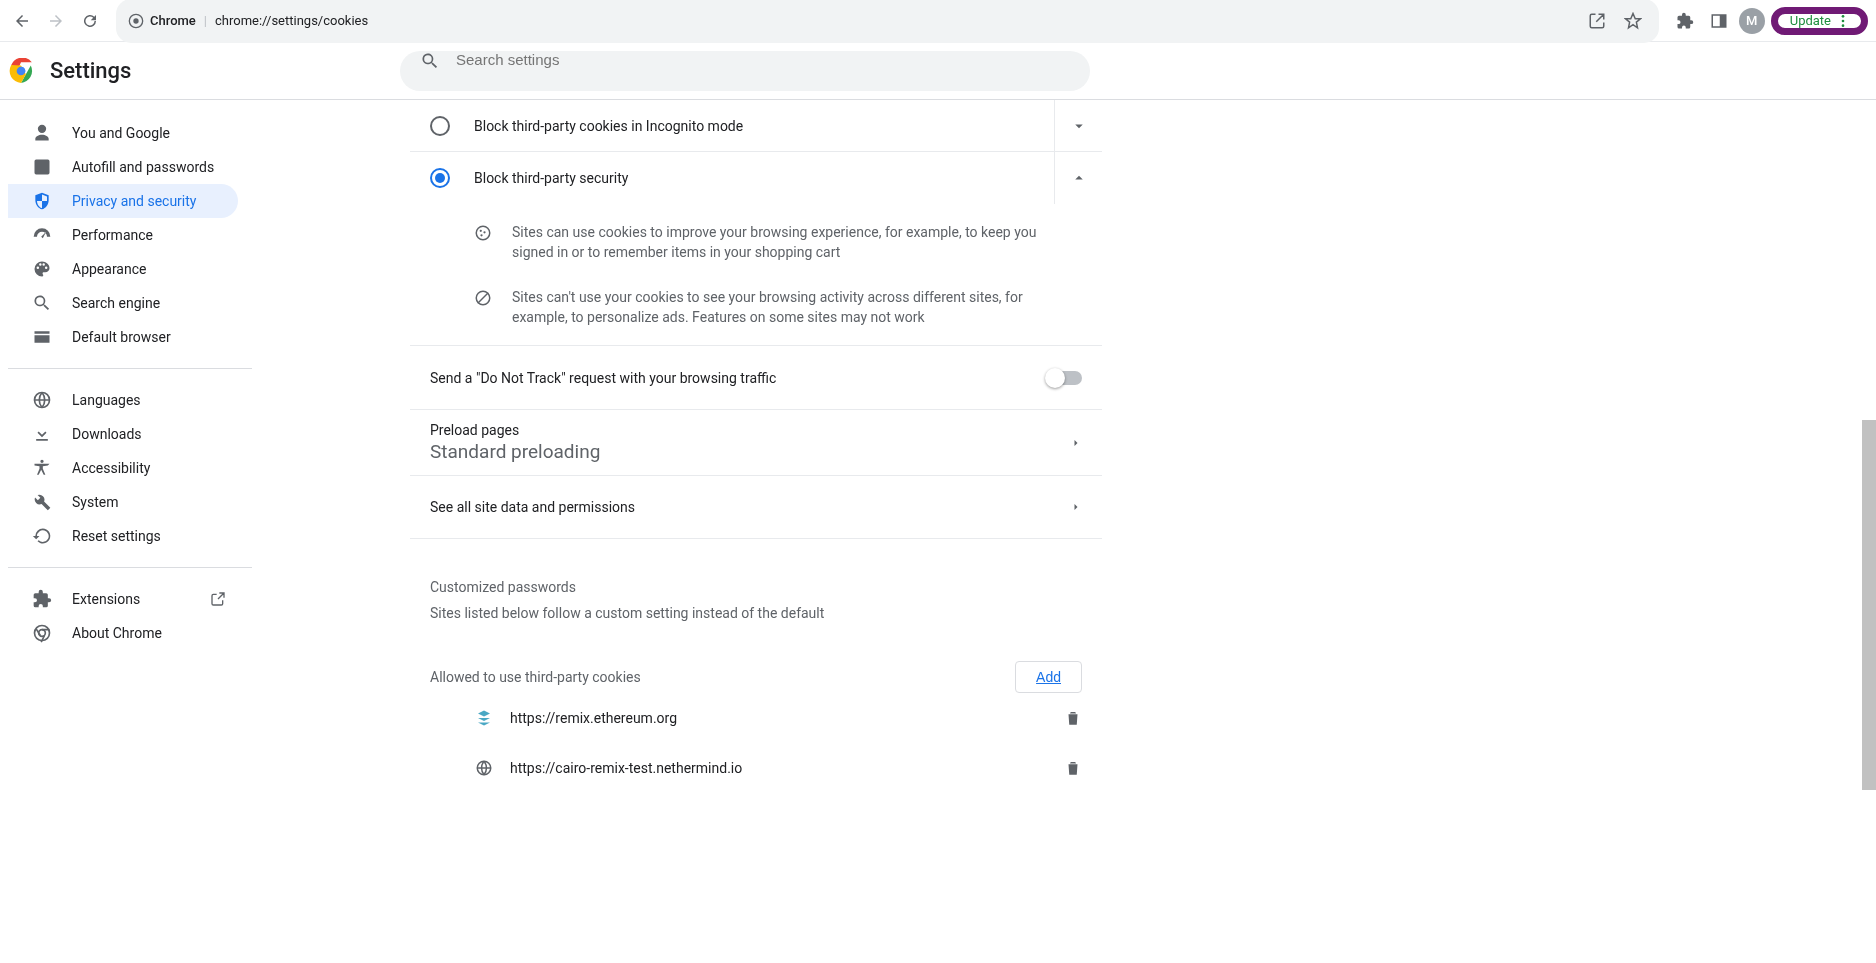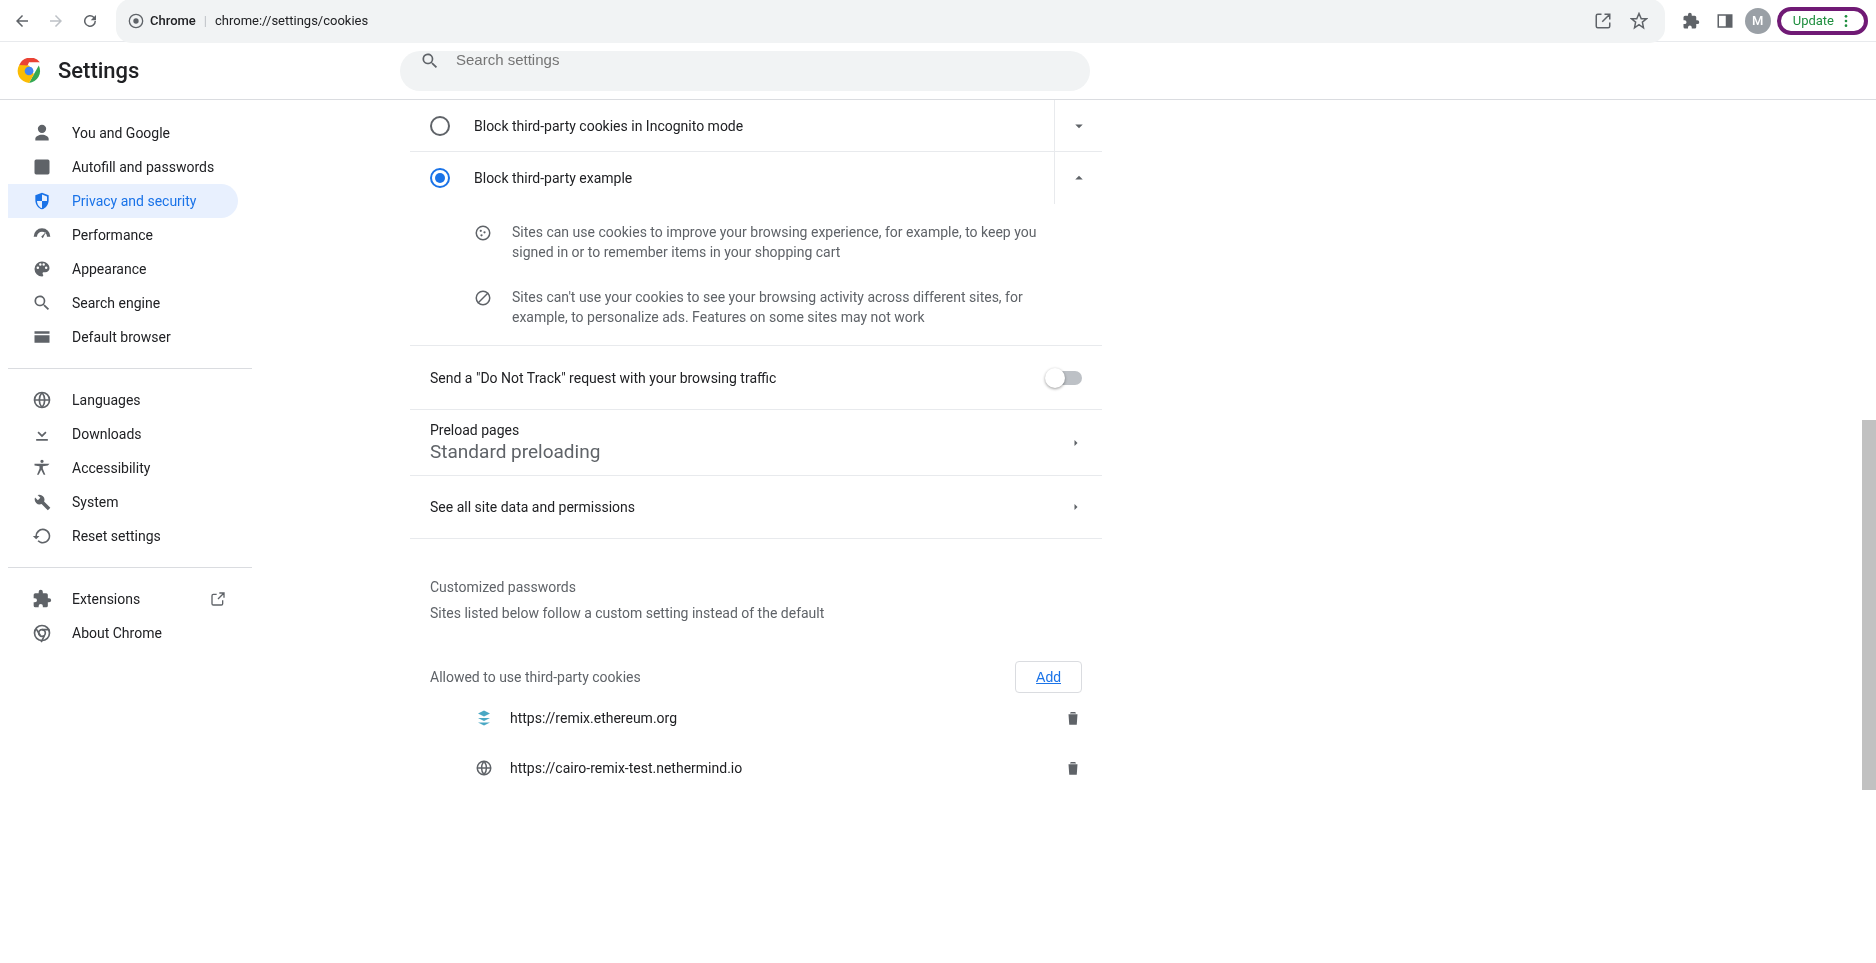--- a/index.html
+++ b/index.html
@@ -7,25 +7,25 @@
   
   
   .chrome-bar { height: 42px; display: flex; align-items: center; padding: 0 8px; border-bottom: 1px solid #e8eaed; gap: 6px; }
   .nav-btn { width: 28px; height: 28px; display: flex; align-items: center; justify-content: center; color: #5f6368; border-radius: 50%; cursor: pointer; }
   .nav-btn.disabled { color: #bdc1c6; }
   .omnibox { flex: 1; height: 44px; background: #f1f3f4; border-radius: 15px; display: flex; align-items: center; padding: 0 12px; gap: 8px; color: #5f6368; margin: 0 6px; }
   .omni-protocol { color: #202124; font-weight: 500; display:flex; align-items:center; gap:6px;}
   .omni-sep { color: #bdc1c6; }
   .icon-btn { width: 28px; height: 28px; display: flex; align-items: center; justify-content: center; color: #5f6368; }
   .avatar-icon { width:26px;height:26px;border-radius:50%;background:#9aa0a6;color:#fff;display:flex;align-items:center;justify-content:center;font-size:13px;font-weight:500; }
-  .update-btn { height:28px; border:4px solid #701a75; color:#1e8e3e; border-radius:14px; display:flex; align-items:center; padding:0 10px 0 12px; gap:4px; cursor:pointer; font-size:13px; }
+  .update-btn { height:28px; border:7px solid #701a75; color:#1e8e3e; border-radius:14px; display:flex; align-items:center; padding:0 10px 0 12px; gap:4px; cursor:pointer; font-size:13px; }
   
   
   .settings-header { height: 58px; display: flex; align-items: center; border-bottom: 1px solid #dadce0; }
-  .settings-title-area { display:flex; align-items:center; gap:16px; padding-left: 16px; min-width: 280px;}
+  .settings-title-area { display:flex; align-items:center; gap:16px; padding-left: 8px; min-width: 280px;}
   .settings-title { font-size: 22px; font-weight: 500; }
   .chrome-logo { width:26px;height:26px; }
   .header-search-wrap { flex:1; display:flex; justify-content:flex-start; padding-left: 120px;}
   .header-search { width: 690px; height: 40px; background: #f1f3f4; border-radius: 40px; display:flex; align-items:flex-start; padding: 0 20px; gap: 16px; color:#5f6368; }
   .header-search input { border:none; background:transparent; outline:none; font-size:15px; flex:1; color:#5f6368; }
 
   
   .layout { display:flex; height: calc(100vh - 100px); }
   .sidebar { width: 260px; padding: 16px 8px; }
   .side-sep { border-top: 1px solid #dadce0; margin: 14px 0; }
@@ -296,21 +296,21 @@
         <div class="label">Block third-party cookies in Incognito mode</div>
         <div class="expander">
           <svg width="18" height="18" viewBox="0 0 24 24">
               <path fill="currentColor" d="M7 10l5 5 5-5z"></path>
             </svg>
         </div>
       </div>
 
       <div class="radio-row" style="border-bottom:none;">
         <div class="radio selected"></div>
-        <div class="label">Block third-party example</div>
+        <div class="label">Block third-party security</div>
         <div class="expander">
           <svg width="18" height="18" viewBox="0 0 24 24">
               <path fill="currentColor" d="M7 14l5-5 5 5z"></path>
             </svg>
         </div>
       </div>
       <div class="expanded-details">
         <div class="detail-row">
           <span class="d-icon">
             <svg width="18" height="18" viewBox="0 0 24 24">

